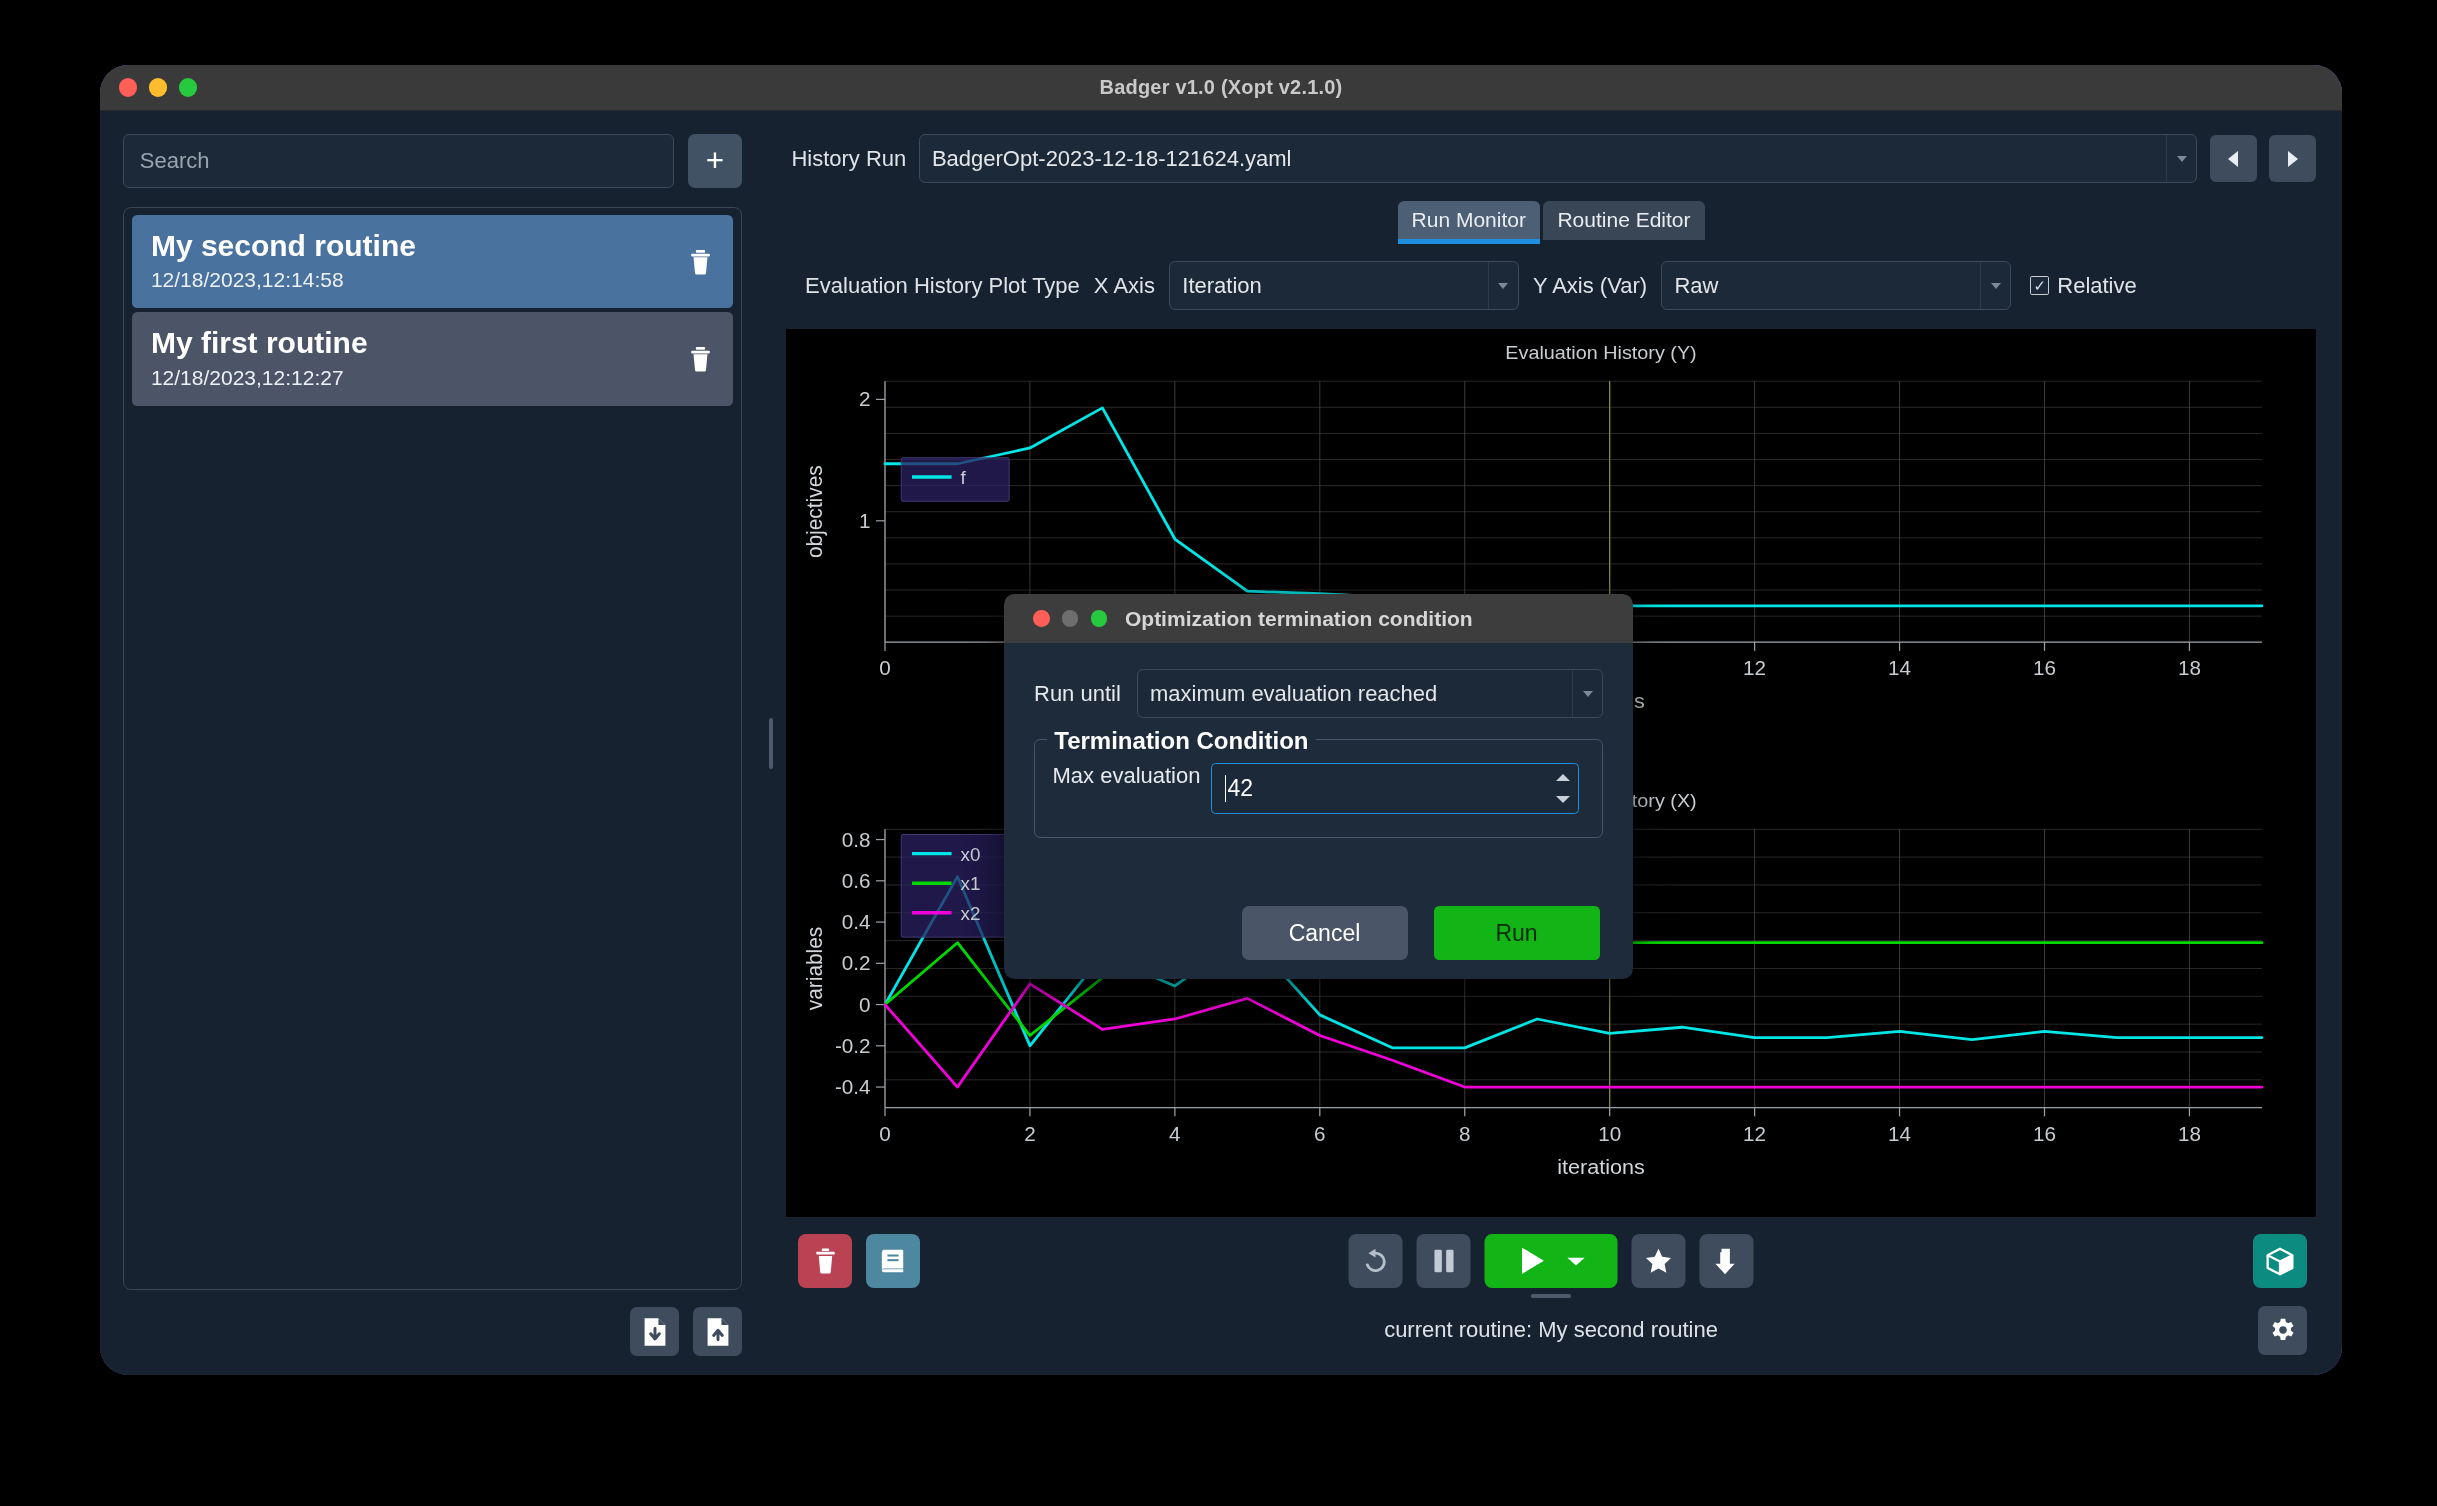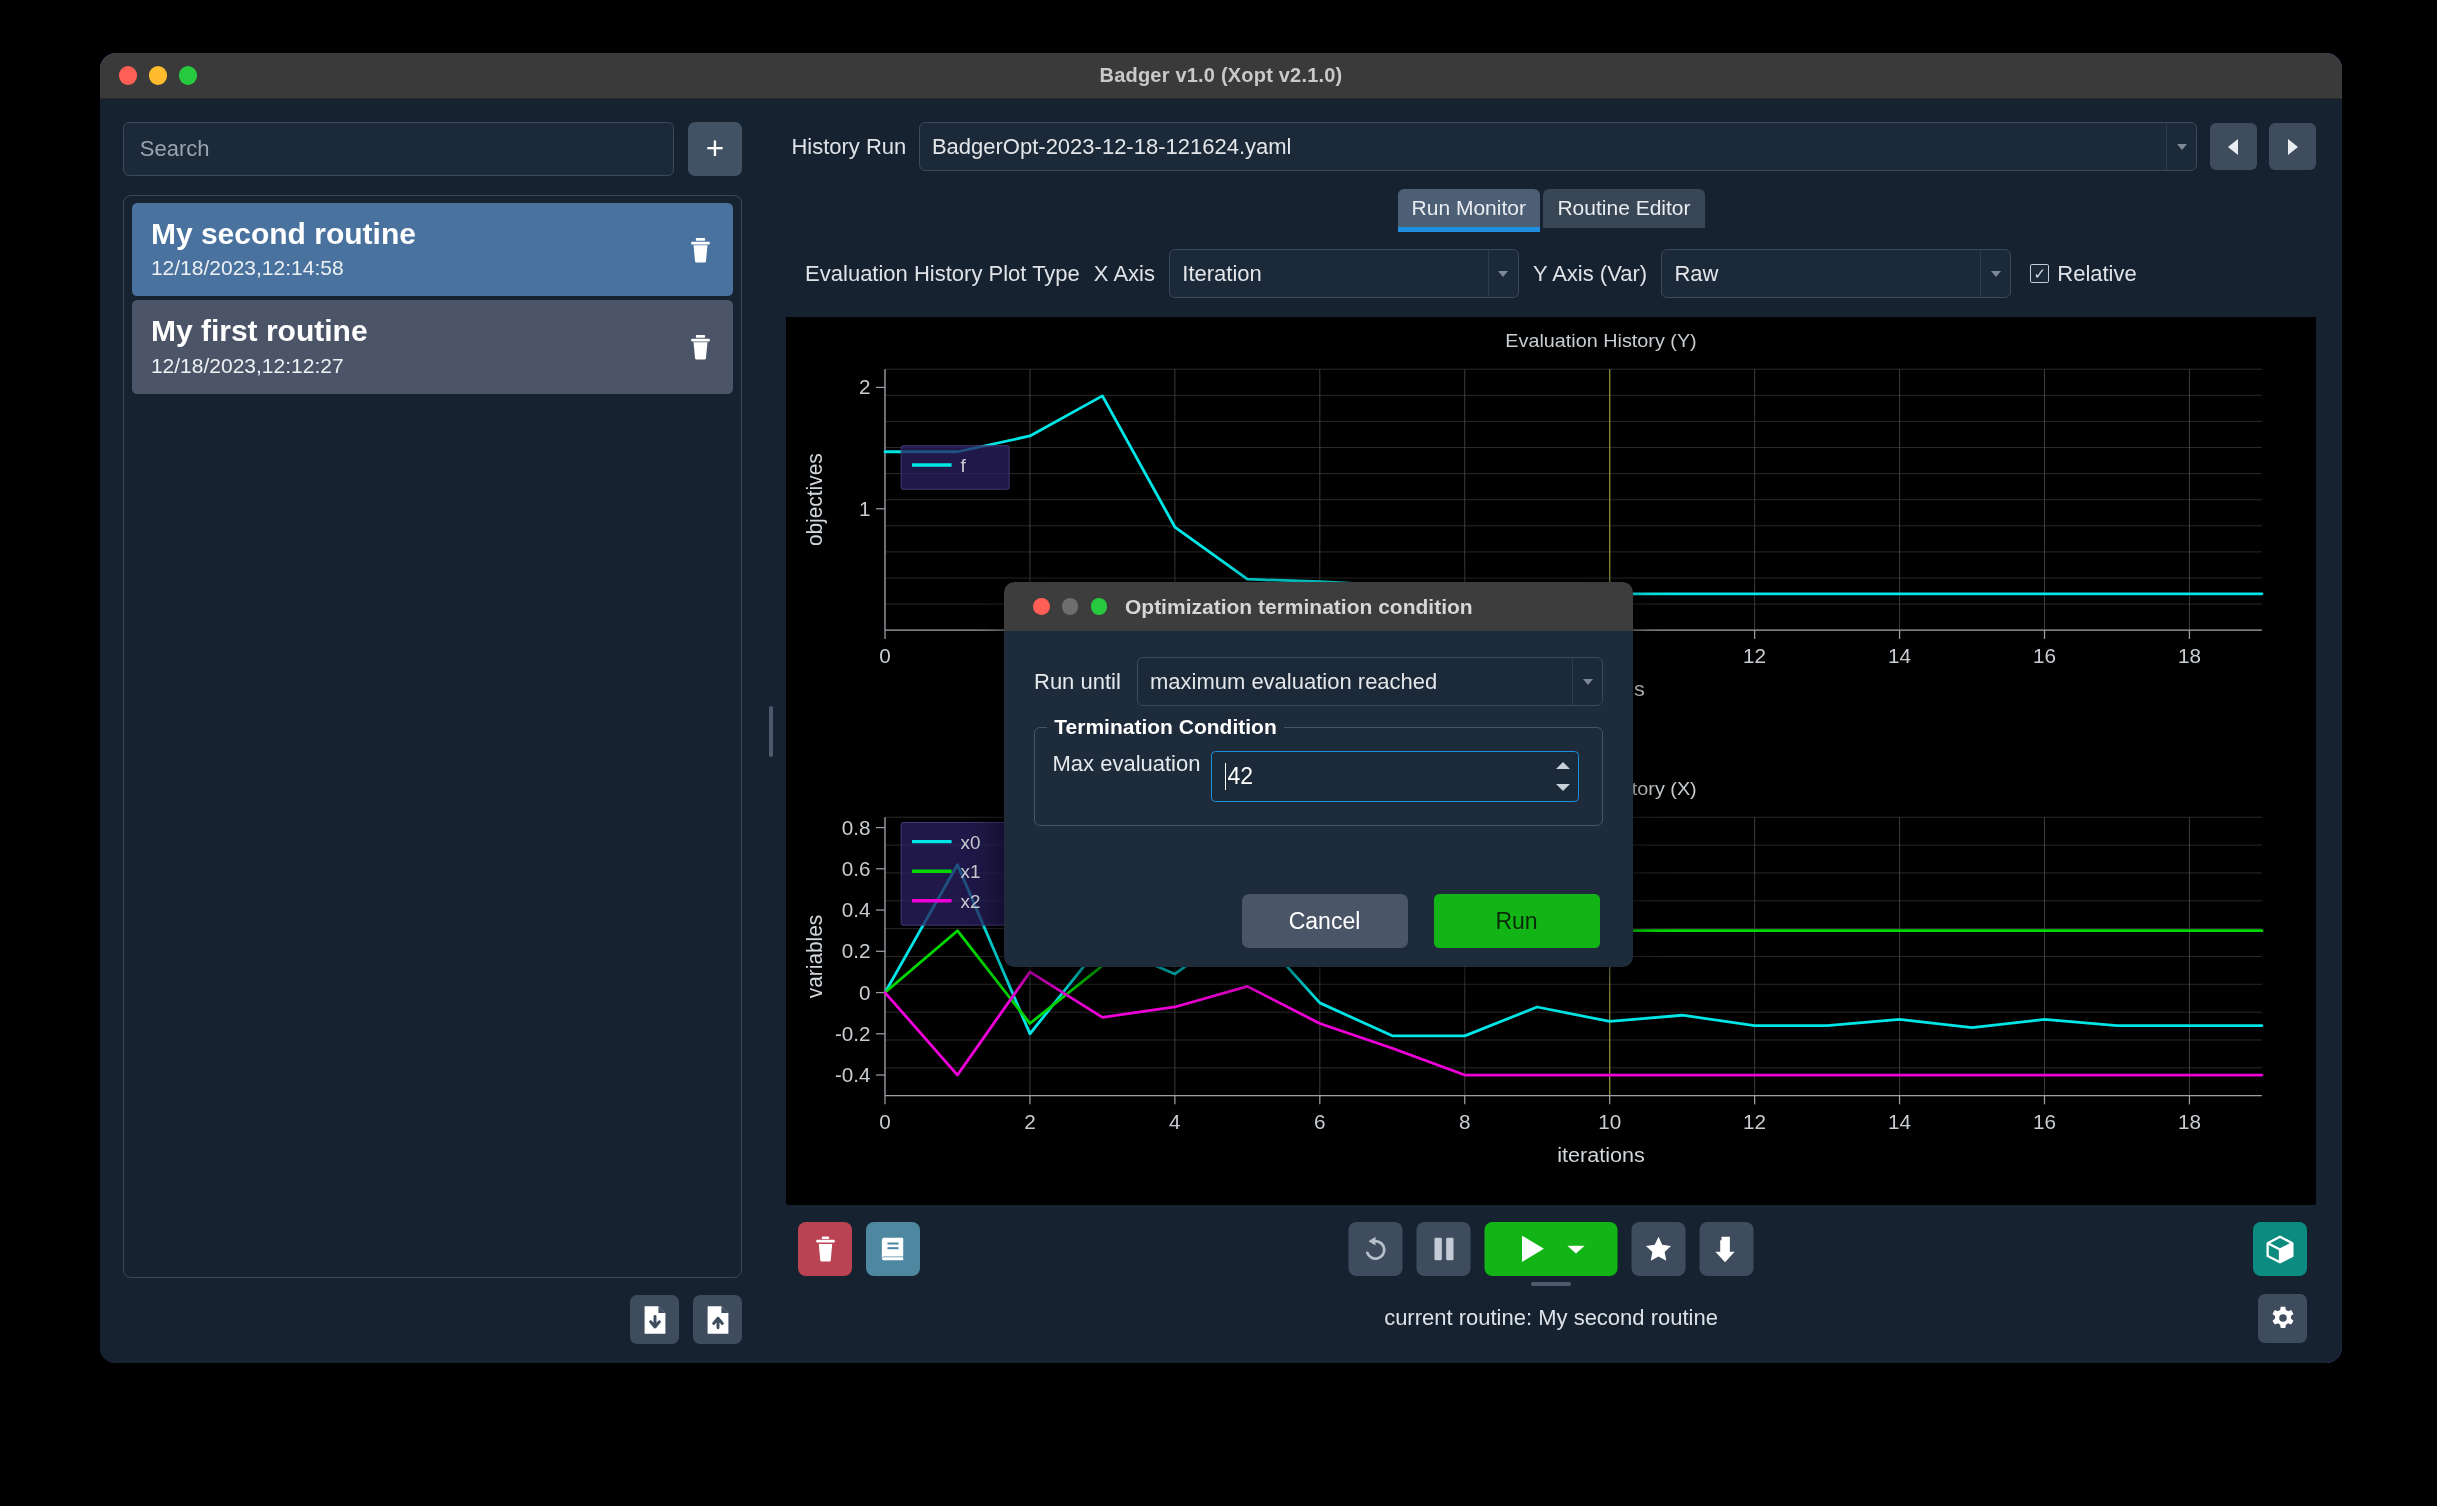--- a/index.html
+++ b/index.html
@@ -6,23 +6,23 @@
   html, body {
     width: 2438px; height: 1506px;
     background: #000000;
     font-family: "Liberation Sans", sans-serif;
     overflow: hidden;
   }
 
   
   #app-window {
     position: absolute;
-    left: 100px; top: 53px;
+    left: 100px; top: 65px;
     width: 2242px; height: 1310px;
-    border-radius: 16px;
+    border-radius: 28px;
     overflow: hidden;
     background: #8b5cf6;
     box-shadow: 0 5.3px 23px rgba(0,0,0,0.7);
   }
   #titlebar {
     height: 46px;
     background: #3a3a3a;
     display: flex; align-items: center;
     position: relative;
     border-bottom: 0.9px solid #2a2a2a;
@@ -310,21 +310,21 @@
 
   #termination-group {
     margin-top: 21px;
     border: 0.9px solid #46566a; border-radius: 6.1px;
     padding: 23px 23px 23px 17.5px;
     position: relative;
   }
   #termination-legend {
     position: absolute; top: -13px; left: 12.3px;
     background: #1d2b3a; padding: 0 7px;
-    color: #ffffff; font-size: 21px; font-weight: bold;
+    color: #ffffff; font-size: 24px; font-weight: bold;
   }
   #max-eval-row { display: flex; align-items: flex-start; gap: 11px; }
   #max-eval-label { color: #e6eaee; font-size: 22px; white-space: nowrap; }
   #spinbox {
     flex: 1; height: 51px;
     background: #1b2938;
     border: 1.8px solid #1f8fe0;
     border-radius: 4.4px;
     position: relative;
     display: flex; align-items: center;

